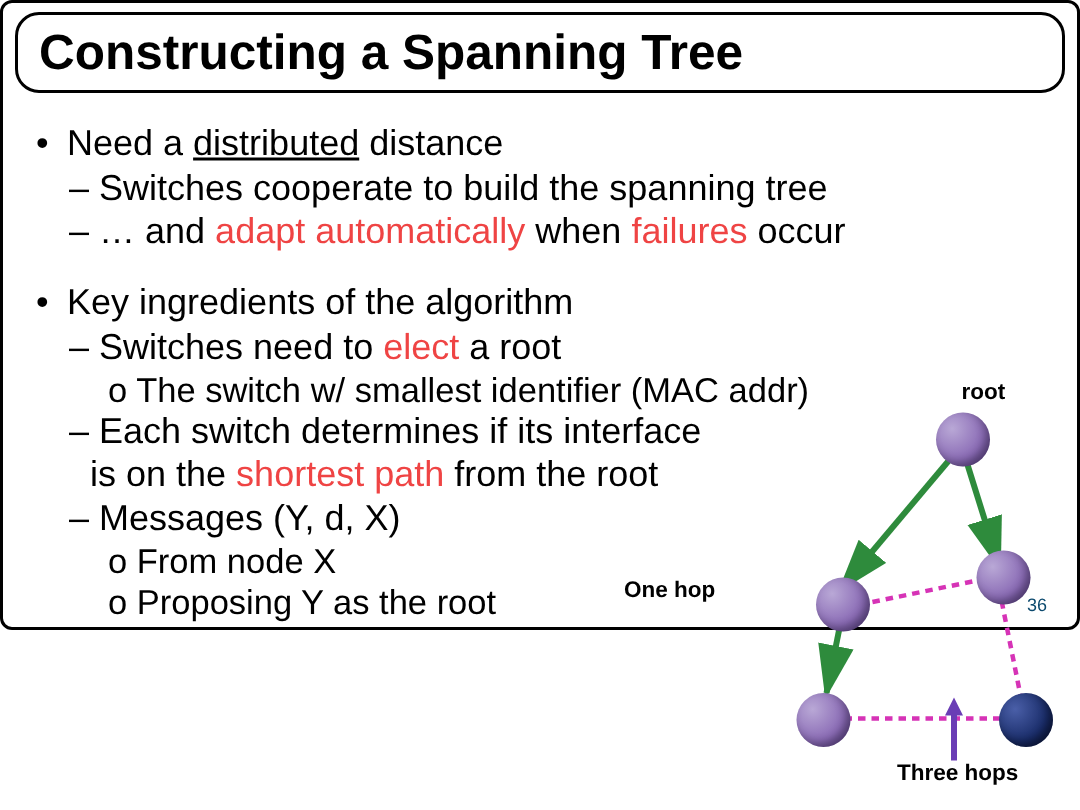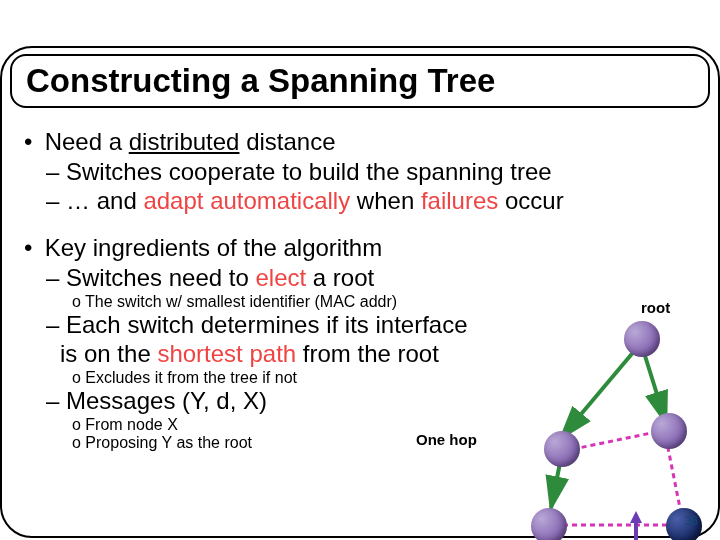--- a/index.html
+++ b/index.html
@@ -6,26 +6,25 @@
   body {
     width: 720px;
     height: 540px;
     background: #fff;
     font-family: Arial, Helvetica, sans-serif;
     position: relative;
     overflow: hidden;
   }
   .slide {
     width: 720px;
-    height: 492px;
+    height: 420px;
     border: 2px solid #000;
-    border-radius: 32px;
+    border-radius: 8px;
     position: relative;
     padding: 0;
-    margin-top: 46px;
   }
   .title-box {
     position: absolute;
     top: 6px;
     left: 8px;
     right: 8px;
     border: 2px solid #000;
     border-radius: 16px;
     padding: 6px 14px 6px 14px;
   }
@@ -47,21 +46,21 @@
     margin-left: 6px;
   }
   .b1 .bullet { display: inline-block; width: 14px; }
   .b2 {
     font-size: 24px;
     color: #000;
     margin-left: 28px;
     margin-bottom: 1px;
   }
   .b3 {
-    font-size: 16px;
+    font-size: 23px;
     color: #000;
     margin-left: 54px;
     margin-bottom: 0;
   }
   .u { text-decoration: underline; }
   .red { color: #ef4444; }
   .gap { height: 18px; }
   .diagram {
     position: absolute;
     right: 2px;
@@ -127,21 +126,20 @@
     <div class="gap"></div>
 
     <div class="b1">
       <span class="bullet">•</span>
       <span>Key ingredients of the algorithm</span>
     </div>
     <div class="b2">– <span>Switches need to </span><span class="red">elect</span><span> a root</span></div>
     <div class="b3">o <span>The switch w/ smallest identifier (MAC addr)</span></div>
     <div class="b2">– <span>Each switch determines if its interface</span></div>
     <div class="b2" style="margin-left:42px"><span>is on the </span><span class="red">shortest path</span><span> from the root</span></div>
-    <div class="b3">o <span>Excludes it from the tree if not</span></div>
     <div class="b2">– <span>Messages (Y, d, X)</span></div>
     <div class="b3">o <span>From node X</span></div>
     <div class="b3">o <span>Proposing Y as the root</span></div>
   </div>
 
   <div class="diagram">
     <svg class="edges">
       <defs>
         <marker id="ah" markerWidth="10" markerHeight="10" refX="8" refY="3" orient="auto">
           <path d="M0,0 L9,3 L0,6 Z" fill="#2e8b3c"></path>

